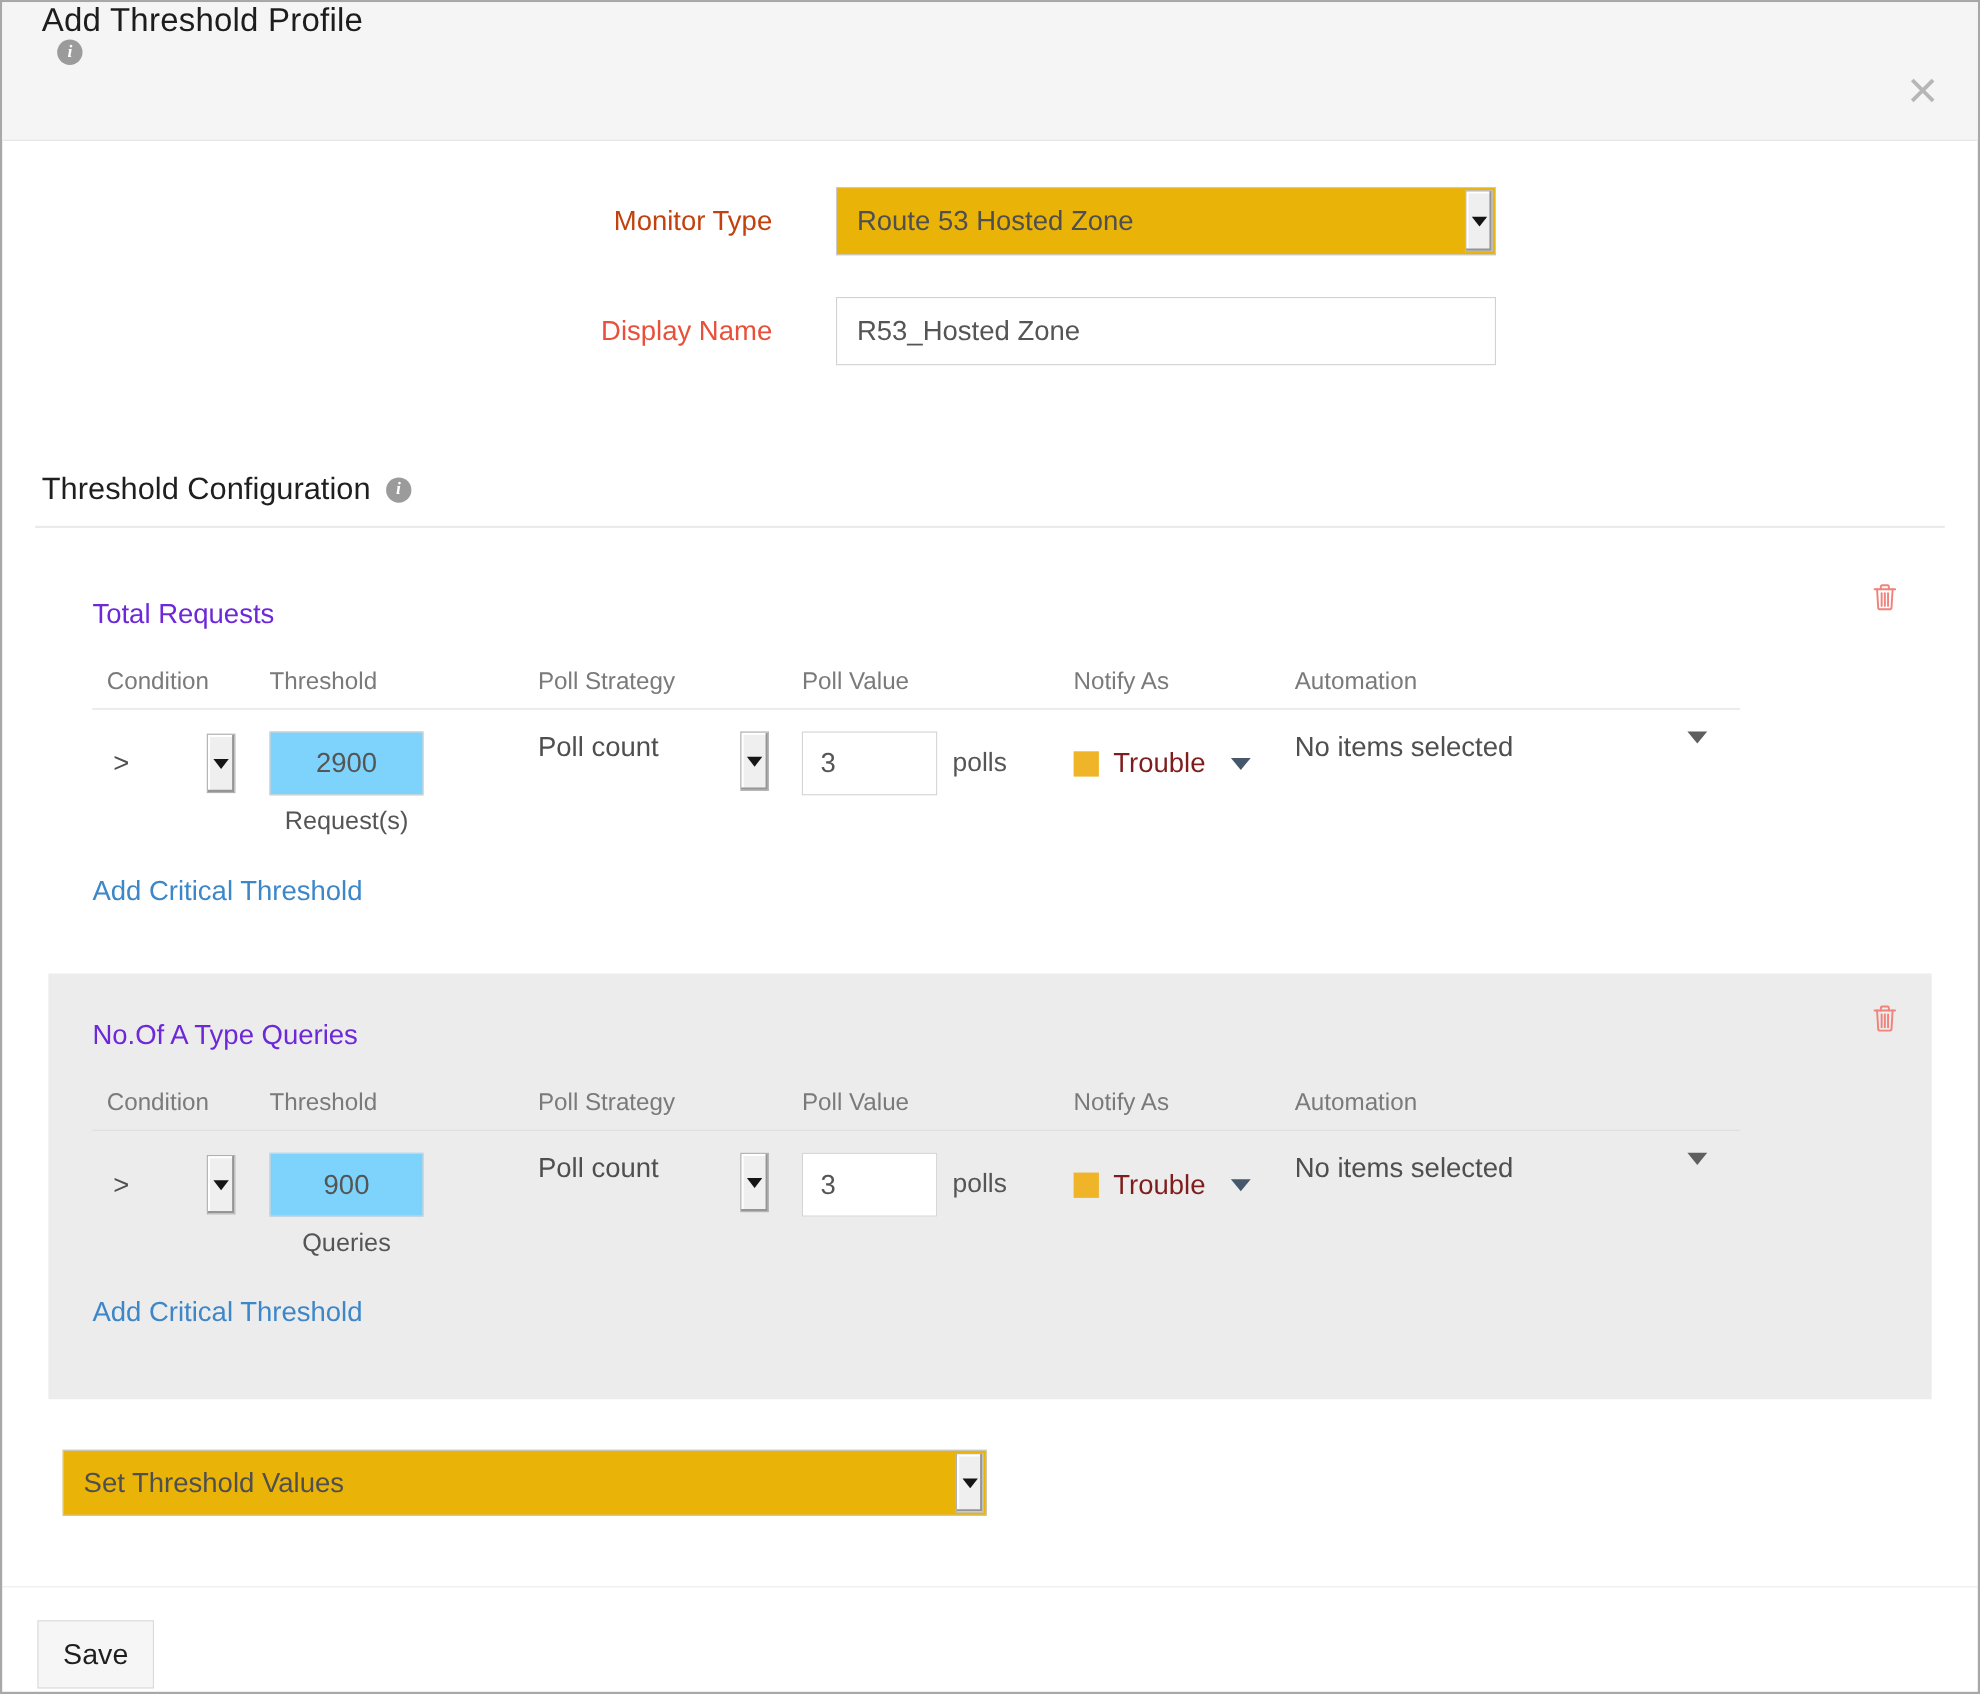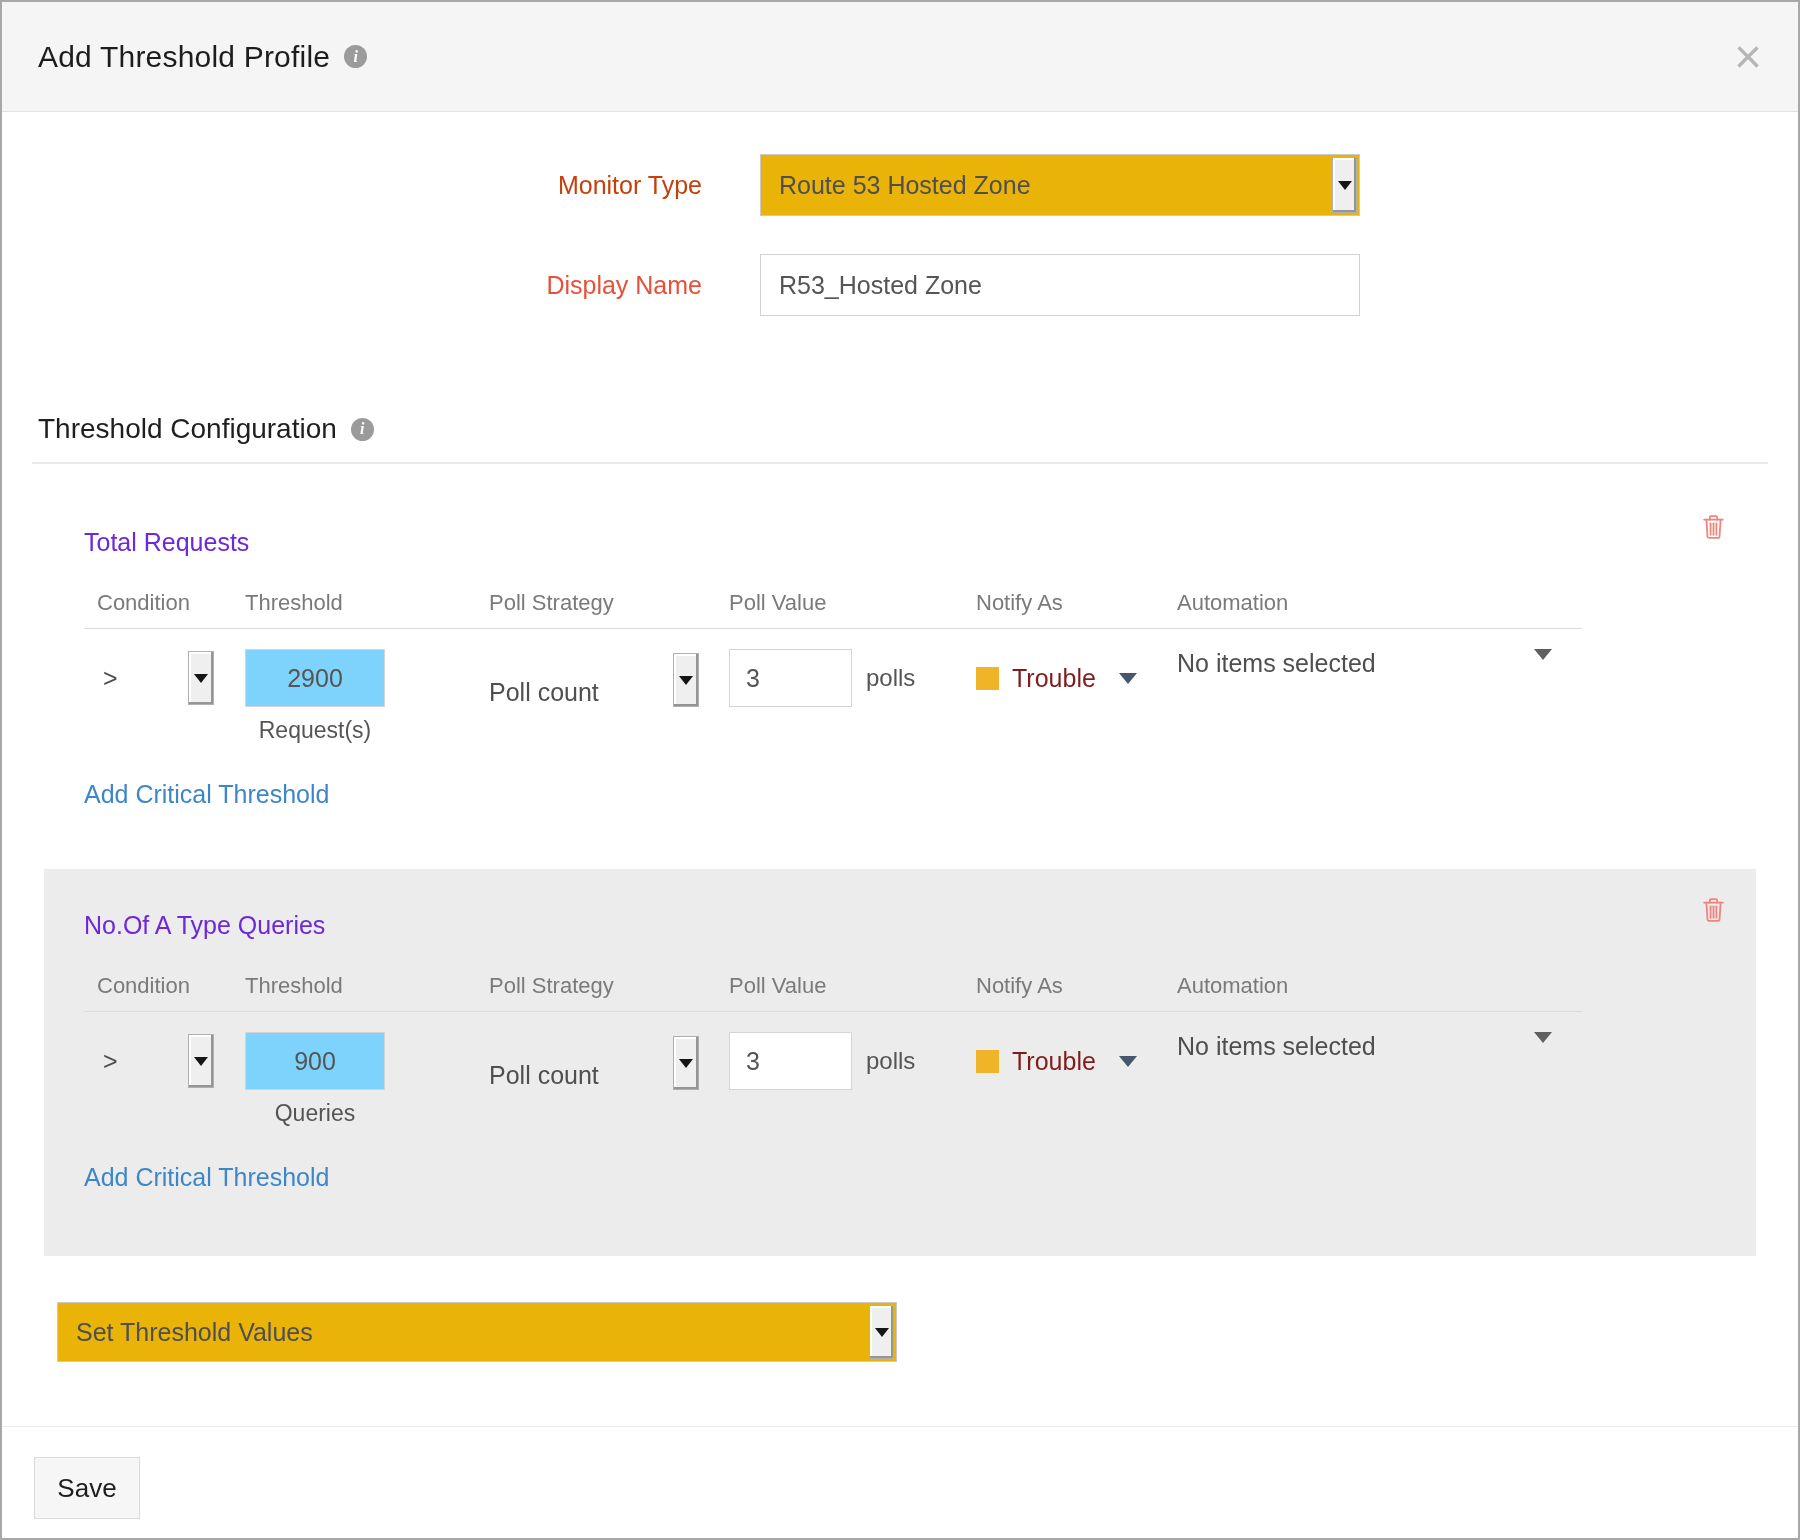--- a/index.html
+++ b/index.html
@@ -4,21 +4,21 @@
 <style>
   :root{
     --yellow:#f0b429; --link:#3d87c9; --red:#e8503a; --trash:#f0837c;
   }
   *{box-sizing:border-box;}
   html,body{margin:0;padding:0;background:#fff;}
   body{font-family:"Liberation Sans", sans-serif; color:#4f4f4f;}
   .dialog{width:1800px;height:1540px;border:2px solid #a8a8a8;background:#fff;position:relative;overflow:hidden;}
 
   
-  .dlg-header{height:110px;background:#f5f5f5;border-bottom:1px solid #e3e3e3;display:flex;align-items:center;padding:0 36px;}
+  .dlg-header{height:126px;background:#f5f5f5;border-bottom:1px solid #e3e3e3;display:flex;padding:0 36px;flex-direction:column;}
   .dlg-title{font-size:30px;color:#1d1d1d;font-weight:500;letter-spacing:.2px;}
   .info-icon{width:23px;height:23px;border-radius:50%;background:#9b9b9b;color:#fff;display:inline-flex;align-items:center;justify-content:center;margin-left:14px;flex:0 0 auto;font-family:"Liberation Serif", serif;font-size:16px;font-weight:bold;font-style:italic;}
   .info-icon::after{content:"i";}
   .close-x{margin-left:auto;color:#b6b6b6;font-size:48px;line-height:1;font-weight:400;cursor:default;}
 
   
   .form-area{padding-top:42px;}
   .form-row{display:flex;align-items:center;margin-bottom:38px;}
   .form-label{width:758px;text-align:right;padding-right:58px;font-size:25px;color:#c2410c;}
   .form-label.red{color:var(--red);}
@@ -44,21 +44,21 @@
   .thr-table{width:1498px;margin-top:16px;}
   .grid6{display:grid;grid-template-columns:148px 244px 240px 247px 201px 1fr;padding-left:13px;}
   .col-headers{font-size:22px;color:#7a7a7a;}
   .col-rule{border:none;border-top:1px solid #dcdcdc;margin:12px 0 0 0;}
   .ctl-row{margin-top:20px;align-items:flex-start;font-size:25px;color:#4f4f4f;}
 
   .cell-cond{display:flex;align-items:center;height:58px;padding-left:6px;gap:70px;}
   .sel-btn.sm{width:26px;height:54px;flex:0 0 auto;}
   .thr-input{width:140px;height:58px;border:1px solid #d4d4d4;font-size:25px;color:#555;padding:0 16px;font-family:inherit;background:#7dd3fc;outline:none;text-align:center;}
   .unit-label{width:140px;text-align:center;font-size:23px;color:#555;margin-top:10px;}
-  .cell-strategy{display:flex;align-items:flex-end;justify-content:space-between;width:210px;height:58px;}
+  .cell-strategy{display:flex;align-items:flex-start;justify-content:space-between;width:210px;height:58px;}
   .cell-pollval{display:flex;align-items:center;gap:14px;height:58px;}
   .pv-input{width:123px;height:58px;border:1px solid #d4d4d4;font-size:25px;color:#555;padding:0 16px;font-family:inherit;background:#fff;outline:none;}
   .pv-unit{font-size:24px;color:#555;}
   .cell-notify{display:flex;align-items:center;gap:13px;height:58px;cursor:pointer;}
   .swatch{width:23px;height:23px;background:var(--yellow);flex:0 0 auto;}
   .notify-text{font-size:25px;color:#7f1d1d;}
   .caret{width:0;height:0;border-left:9px solid transparent;border-right:9px solid transparent;border-top:11px solid #46566b;margin-left:10px;}
   .cell-auto{display:flex;align-items:flex-start;justify-content:space-between;height:58px;padding-right:30px;cursor:pointer;}
   .caret.gray{border-top-color:#5f5f5f;margin-left:0;}
   .add-link{display:inline-block;margin-top:36px;font-size:25px;color:var(--link);cursor:pointer;}

